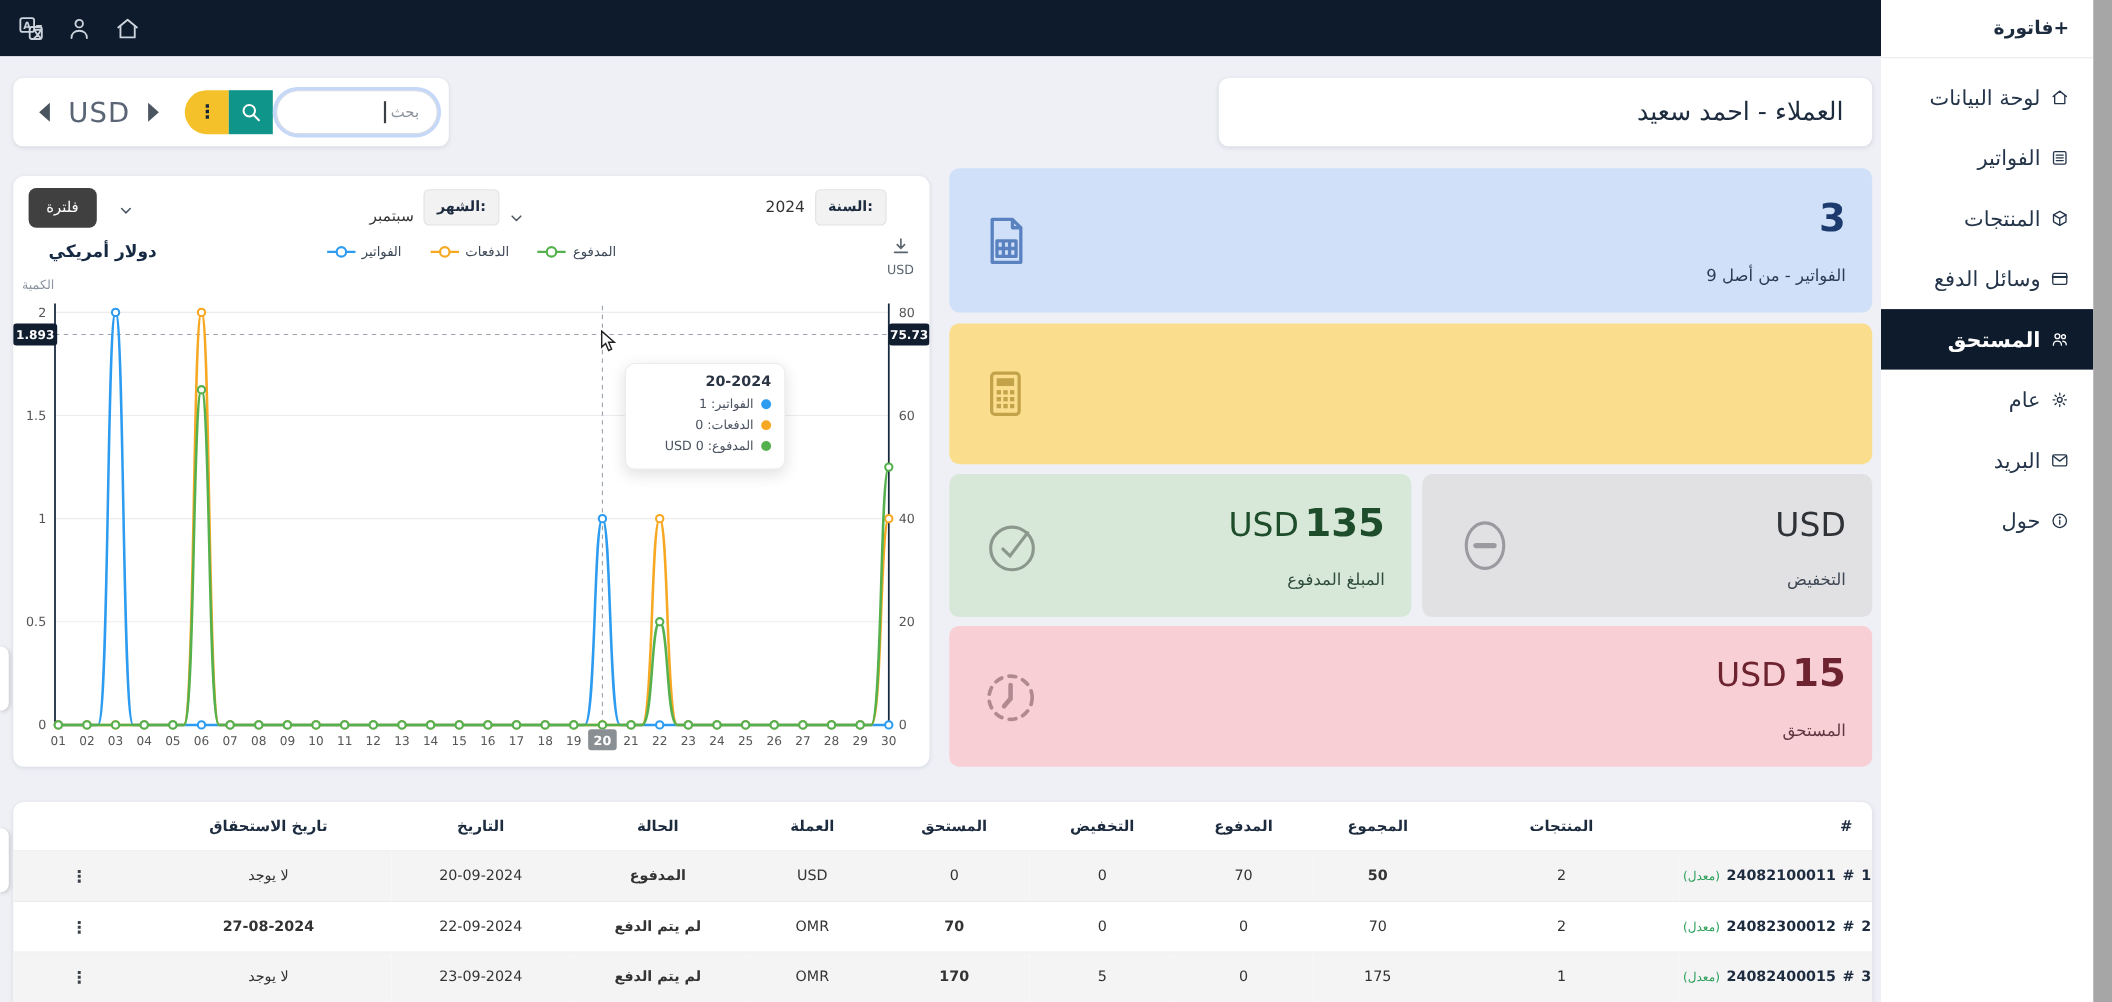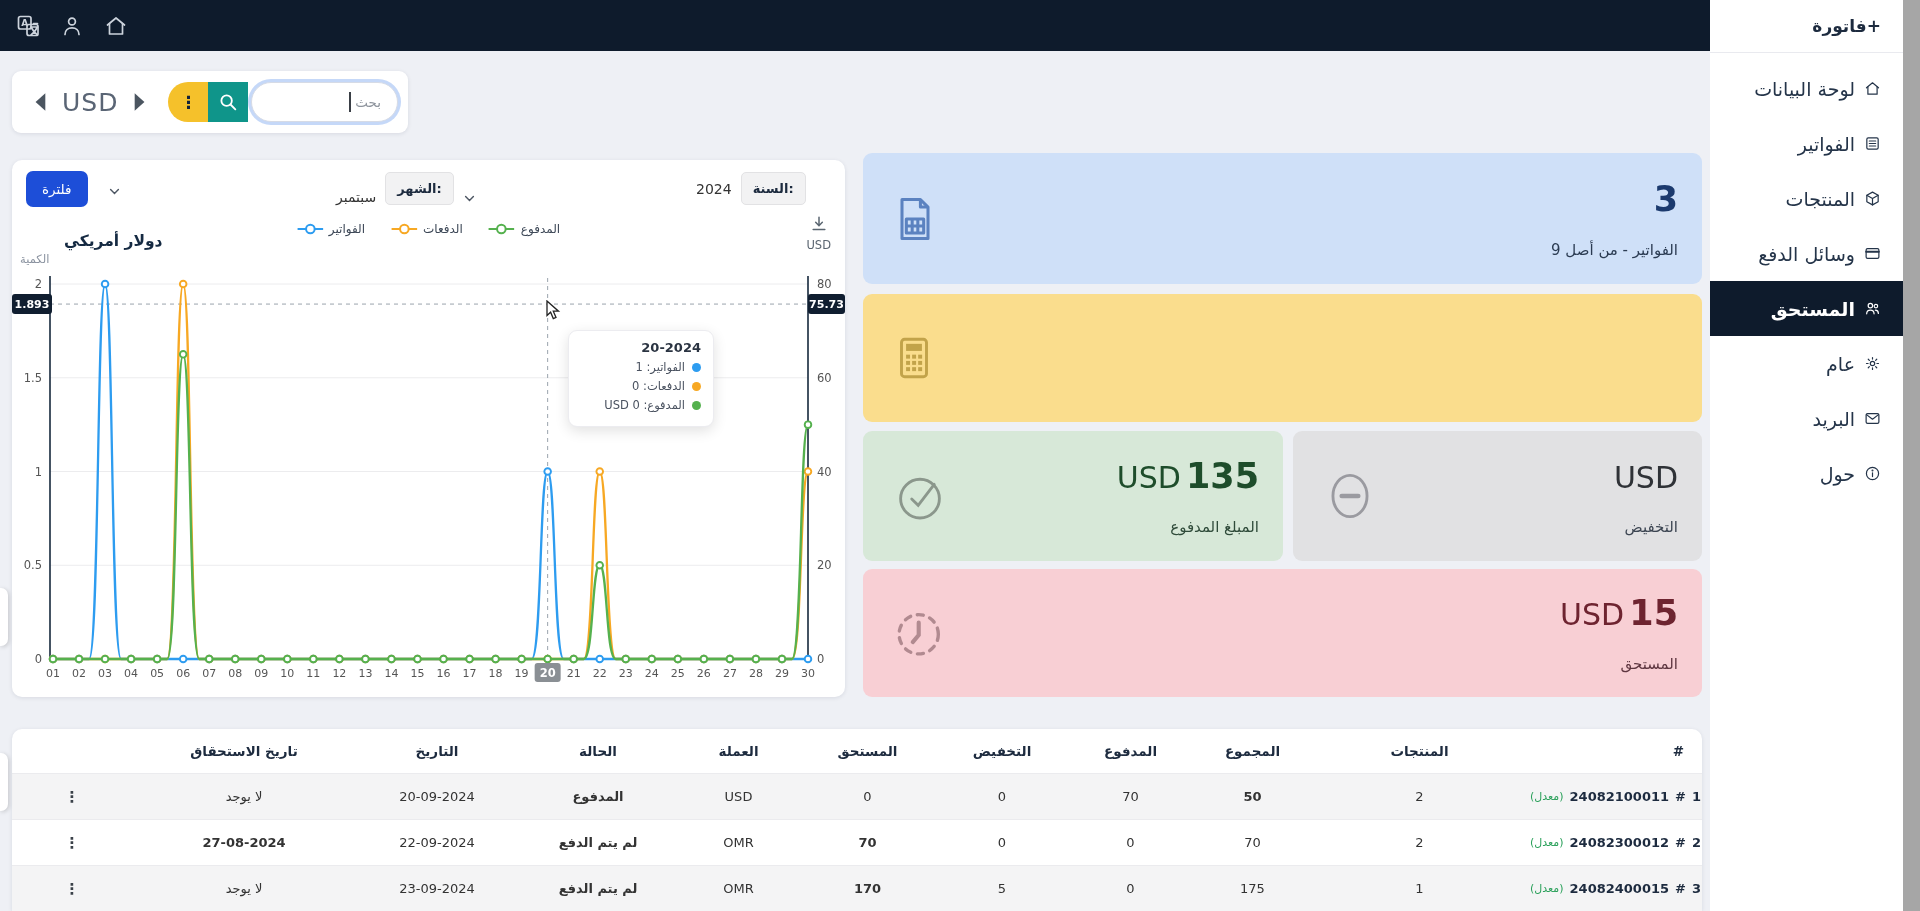--- a/index.html
+++ b/index.html
@@ -37,30 +37,30 @@
     font-family:"DejaVu Sans",sans-serif;background:#fff;}
   .search-input::placeholder{color:#8d939c;}
   .caret{position:absolute;right:47px;top:10px;width:2px;height:20px;background:#3a3f46;}
   
   .title-card{position:absolute;left:1108px;top:71px;width:594px;height:62px;background:#fff;
     border-radius:9px;box-shadow:0 1px 4px rgba(20,30,60,.10);display:flex;align-items:center;
     justify-content:flex-end;padding:0 26px;box-sizing:border-box;font-size:23px;color:#1d2b3f;}
   
   .chart-card{position:absolute;left:12px;top:160px;width:833px;height:537px;background:#fff;
     border-radius:10px;box-shadow:0 1px 4px rgba(20,30,60,.10);}
-  .flt-btn{position:absolute;left:14px;top:11px;background:#1d4ed8;color:#fff;font-size:13.5px;
+  .flt-btn{position:absolute;left:14px;top:11px;background:#404040;color:#fff;font-size:13.5px;
     padding:10px 16px;border-radius:7px;cursor:pointer;}
   .chev{color:#4d5663;}
   .flt-chev{position:absolute;left:96px;top:25px;cursor:pointer;}
   .month-group{position:absolute;left:324px;top:12px;display:flex;direction:ltr;align-items:flex-end;gap:9px;}
   .year-group{position:absolute;left:684px;top:12px;display:flex;direction:ltr;align-items:center;gap:9px;}
   .sel-value{font-size:14px;color:#333;}
   .sel-label{background:#f2f2f3;border:1px solid #e2e2e4;border-radius:5px;padding:8px 11px;
     font-size:13px;font-weight:bold;color:#1d2b3f;}
-  .chart-title{position:absolute;left:52px;top:60px;font-size:15.5px;font-weight:bold;color:#152a42;margin-top:12px;}
+  .chart-title{position:absolute;left:32px;top:60px;font-size:15.5px;font-weight:bold;color:#152a42;}
   .qty-label{position:absolute;left:8px;top:92px;font-size:11.5px;color:#8b93a0;}
   .legend{position:absolute;top:62px;left:50%;transform:translateX(-50%);display:flex;direction:ltr;
           gap:26px;align-items:center;}
   .legend-item{display:flex;align-items:center;gap:6px;font-size:12px;color:#3c4756;cursor:pointer;}
   .dl-box{position:absolute;right:14px;top:54px;display:flex;flex-direction:column;align-items:center;
           gap:4px;color:#5a6570;font-size:11.5px;}
   .chart-svg{position:absolute;left:0;top:0;pointer-events:none;}
   .tooltip{position:absolute;left:556px;top:170px;width:146px;background:#fff;border:1px solid #ececf0;
     border-radius:9px;box-shadow:0 4px 14px rgba(0,0,0,.12);padding:9px 12px;direction:rtl;box-sizing:border-box;}
   .tt-title{font-weight:bold;font-size:13px;color:#2b3442;text-align:right;margin-bottom:5px;}
@@ -238,20 +238,23 @@
             <path d="M15 15 L20 20"></path>
           </svg>
         </span>
       </span>
     <span class="search-wrap">
       <input class="search-input" type="text" placeholder="بحث" style="">
       <span class="caret"></span>
     </span>
   </div>
 
+  <div class="title-card">
+    <span>العملاء - احمد سعيد</span>
+  </div>
 
   <div class="chart-card">
     <div class="flt-btn">فلترة</div>
     <span class="flt-chev chev">
         <svg viewBox="0 0 20 20" width="13" height="13" fill="none" stroke="currentColor" stroke-width="2.2" stroke-linecap="round">
           <path d="M4 7 L10 13 L16 7"></path>
         </svg>
       </span>
 
     <div class="month-group">

